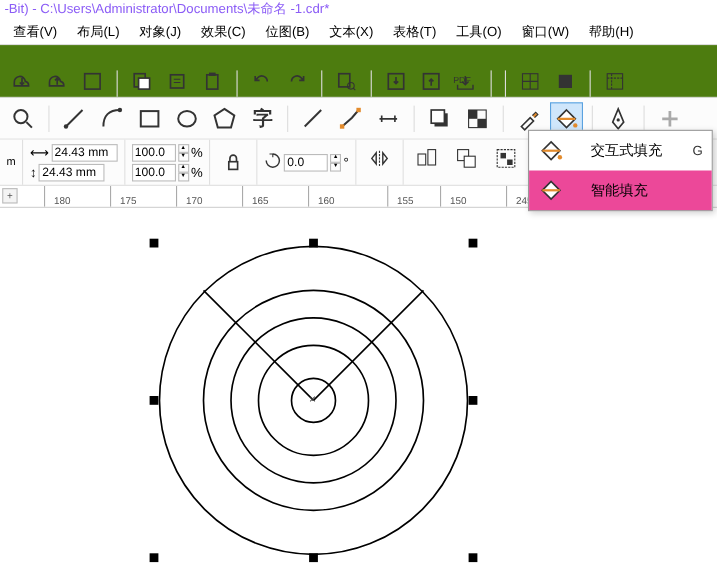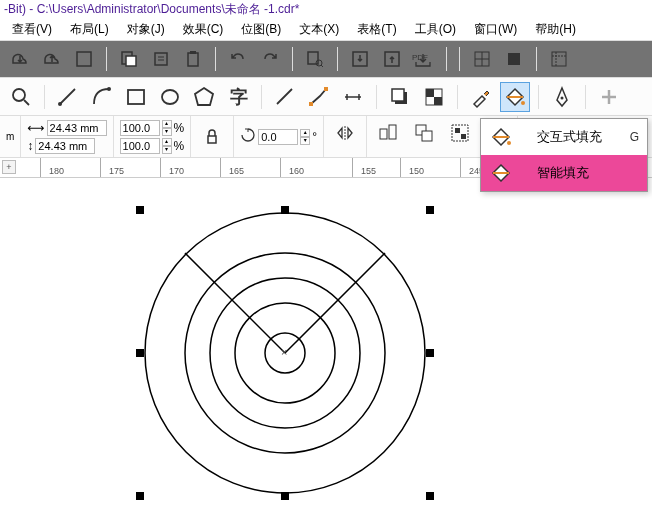--- a/index.html
+++ b/index.html
@@ -1,20 +1,20 @@
 <!DOCTYPE html>
 <html><head>
 <meta charset="utf-8">
 <style>
   * { box-sizing: border-box; margin: 0; padding: 0; font-family: "Microsoft YaHei", sans-serif; }
   body { background: #fff; width: 652px; height: 523px; overflow: hidden; font-size: 12px; color: #000; }
-  .titlebar { height: 18px; padding-left: 4px; font-size: 12px; color: #4c1d95; display: flex; align-items: center; }
+  .titlebar { height: 18px; padding-left: 4px; font-size: 12px; color: #8b5cf6; display: flex; align-items: flex-start; }
   .menubar { height: 22px; display: flex; align-items: center; padding-left: 4px; gap: 2px; }
   .menu-item { padding: 2px 8px; cursor: default; }
-  .toolbar { height: 38px; display: flex; align-items: center; border-top: 1px solid #ddd; border-bottom: 1px solid #ddd; padding: 0 6px; gap: 4px; background: #737373; }
+  .toolbar { height: 49px; display: flex; align-items: flex-end; border-top: 1px solid #ddd; border-bottom: 1px solid #ddd; padding: 0 6px; gap: 4px; background: #4d7c0f; }
   .tbtn { width: 28px; height: 28px; display:flex; align-items:center; justify-content:center; }
   .sep { width:1px; height:24px; background:#ddd; margin:0 4px; }
   .zoom-box { width: 80px; height: 22px; border:1px solid #bbb; display:flex; align-items:center; padding:0 4px; font-size:12px; justify-content:space-between; background:#fff;}
   .caret-d { width:0;height:0;border-left:4px solid transparent;border-right:4px solid transparent;border-top:5px solid #555; }
   .toolbar2 { height: 38px; display:flex; align-items:center; border-bottom:1px solid #ddd; padding:0 6px; gap:4px; background:#fcfcfc;}
   .t2btn { width:30px; height:30px; display:flex; align-items:center; justify-content:center;}
   .t2btn.sel { background:#cfe6fb; border:1px solid #5aa2e0;}
   .propbar { height: 42px; display:flex; align-items:center; border-bottom:1px solid #ddd; background:#fcfcfc; padding-left:0;}
   .prop-col { display:flex; flex-direction:column; gap:2px; padding:2px 6px; border-right:1px solid #e0e0e0; height:100%; justify-content:center;}
   .prop-row { display:flex; align-items:center; gap:2px;}

